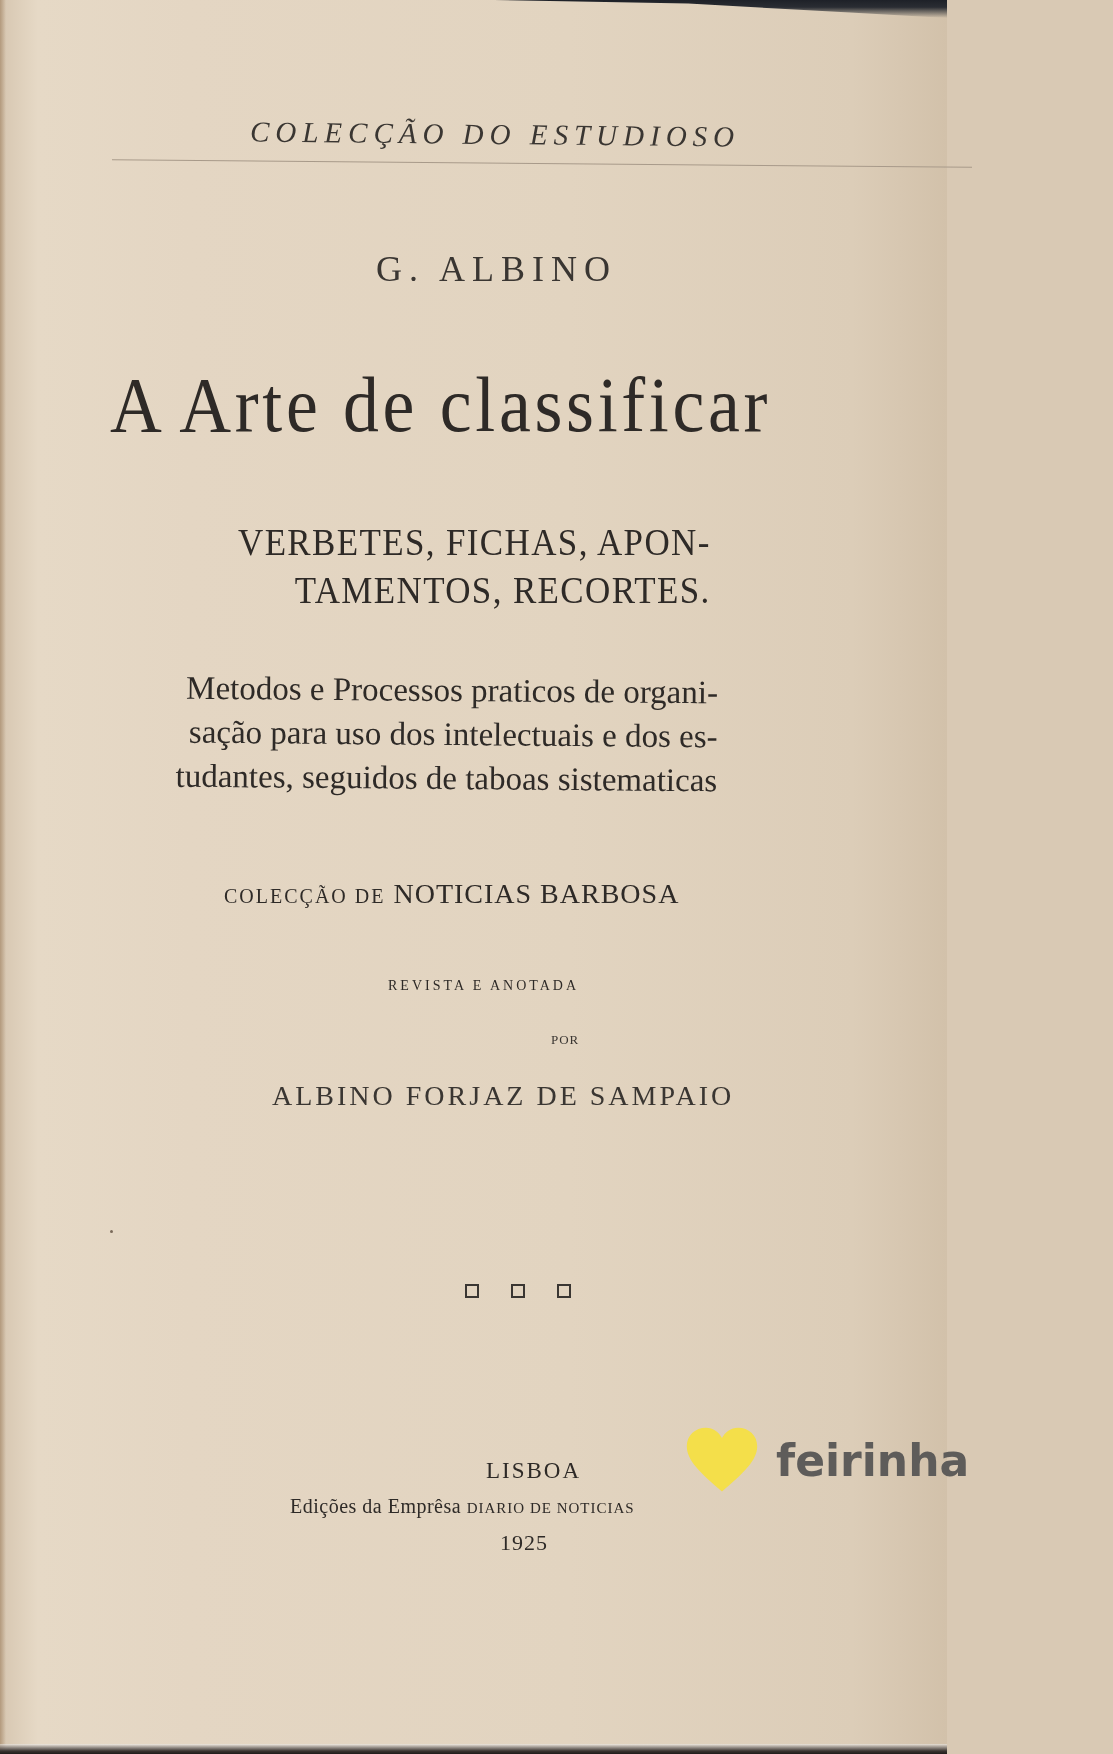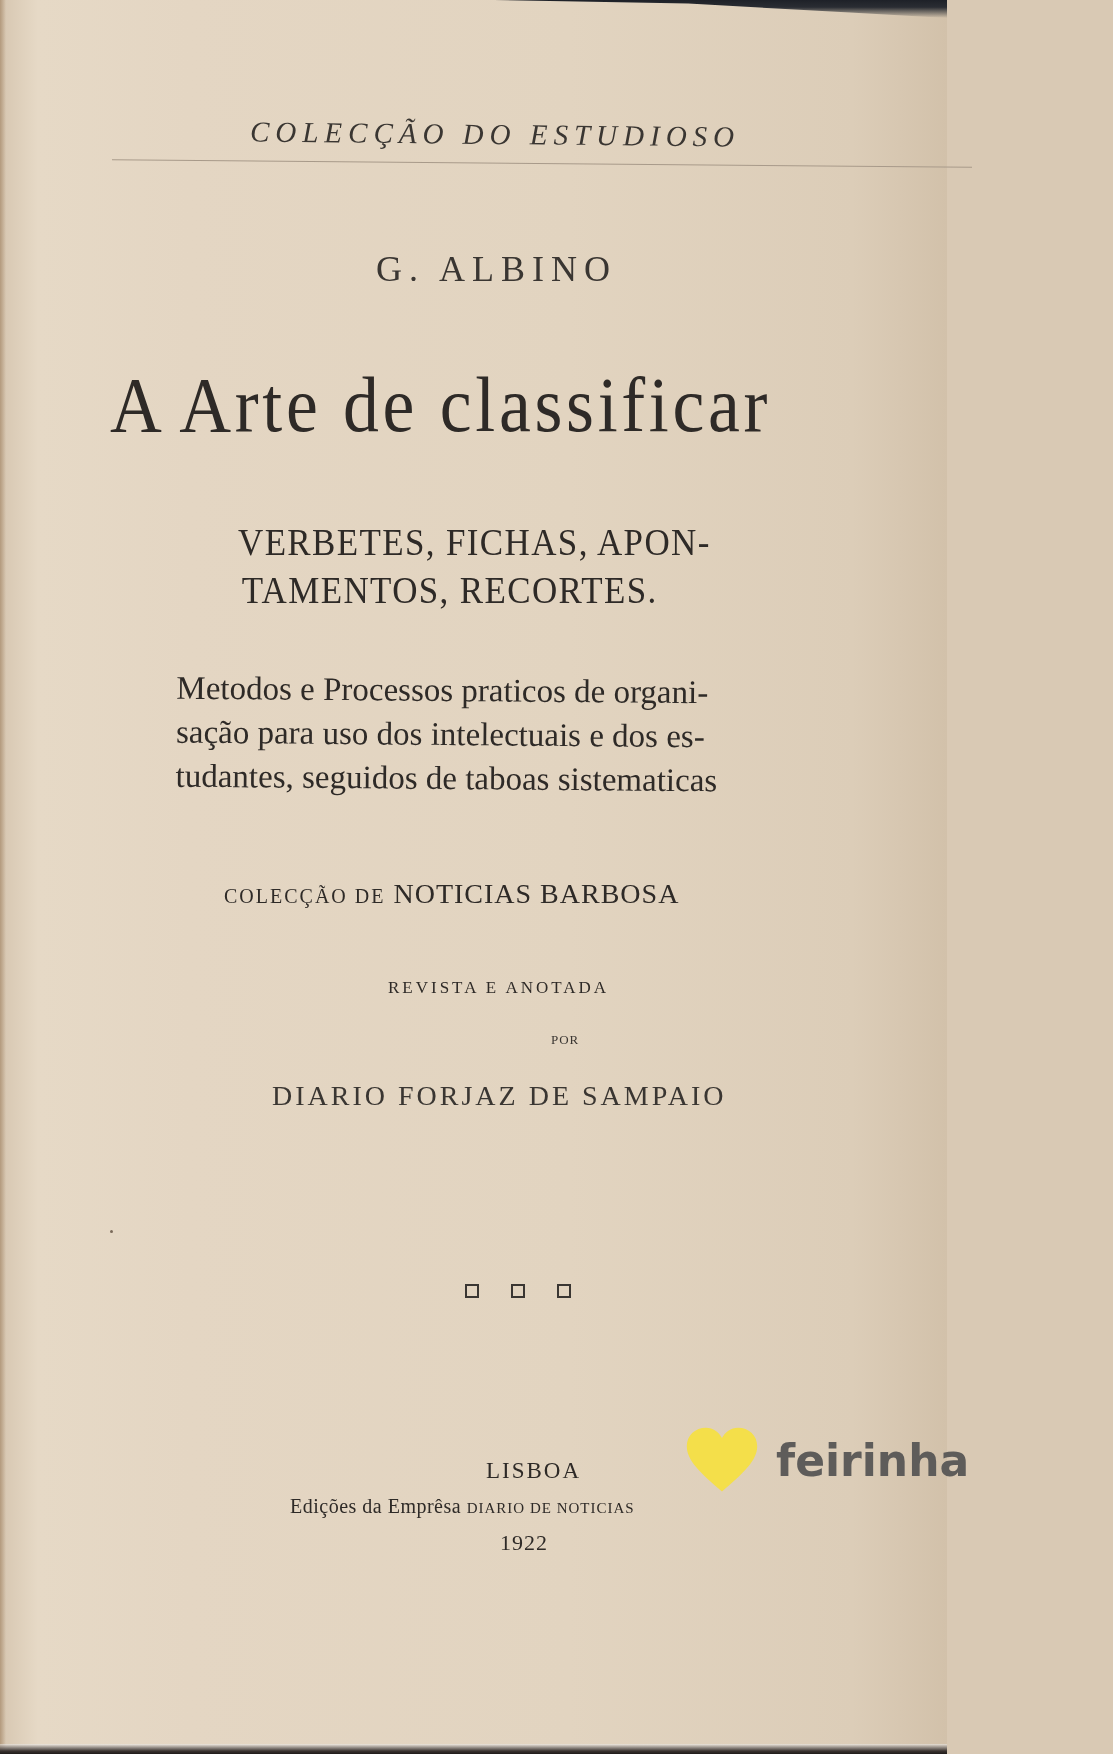--- a/index.html
+++ b/index.html
@@ -5,20 +5,21 @@
   html, body { margin: 0; padding: 0; }
   body {
     width: 1113px; height: 1754px; position: relative; overflow: hidden;
     background: #d9c9b4;
     font-family: "Liberation Serif", "DejaVu Serif", serif;
     color: #2a2622;
   }
   .page {
     position: absolute; left: 0; top: 0; width: 947px; height: 1754px;
     background: linear-gradient(90deg, #d6c6b0 0%, #e6d9c6 4%, #e4d6c3 20%, #e2d4c0 60%, #dccdb8 90%, #d2c1aa 100%);
+    text-align: right;
   }
   .top-shadow {
     position: absolute; top: 0; left: 300px; right: 0; height: 18px;
     background: linear-gradient(180deg, #1e2128 0%, #2a2d33 40%, rgba(40,40,45,0) 100%);
     clip-path: polygon(30% 0, 100% 0, 100% 100%, 85% 70%, 60% 20%);
   }
   .bottom-edge {
     position: absolute; bottom: 0; left: 0; right: 0; height: 10px;
     background: linear-gradient(180deg, rgba(255,255,255,0.5) 0%, #3a3330 70%, #1f1b19 100%);
   }
@@ -48,21 +49,21 @@
   }
   .desc {
     left: 176px; top: 668px; font-size: 33px; line-height: 44px; color: #2e2a27;
     transform: rotate(0.5deg);
   }
   .translation {
     left: 224px; top: 878px; font-size: 28px; color: #2e2a27; letter-spacing: 1px;
   }
   .translation .sc { font-size: 20px; letter-spacing: 2px; }
   .revista {
-    left: 388px; top: 978px; font-size: 17px; letter-spacing: 3px; color: #2e2a27;
+    left: 388px; top: 978px; font-size: 14px; letter-spacing: 3px; color: #2e2a27;
   }
   .por {
     left: 507px; top: 1032px; font-size: 13px; letter-spacing: 1px; color: #3a3632; margin-left: 44px;
   }
   .reviser {
     left: 272px; top: 1080px; font-size: 28px; letter-spacing: 3px; color: #3a3632;
   }
   .ornaments {
     left: 465px; top: 1284px; display: flex; gap: 32px;
   }
@@ -116,36 +117,36 @@
     <div>tudantes, seguidos de taboas sistematicas</div>
   </div>
 
   <div class="abs translation">
     <span class="sc">COLECÇÃO DE</span>
     <span>NOTICIAS BARBOSA</span>
   </div>
 
   <div class="abs revista">REVISTA E ANOTADA</div>
   <div class="abs por">POR</div>
-  <div class="abs reviser">DIARIO FORJAZ DE SAMPAIO</div>
+  <div class="abs reviser">ALBINO FORJAZ DE SAMPAIO</div>
 
   <div class="speck"></div>
 
   <div class="abs ornaments">
     <span></span>
     <span></span>
     <span></span>
   </div>
 
   <div class="abs city">LISBOA</div>
   <div class="abs publisher">
     <span>Edições da Emprêsa</span>
     <span class="sc">DIARIO DE NOTICIAS</span>
   </div>
-  <div class="abs year">1922</div>
+  <div class="abs year">1925</div>
 
   <div class="abs logo">
     <svg class="heart" viewBox="0 0 100 90">
       <path d="M50 88 C20 62 2 46 2 26 C2 11 14 1 28 1 C38 1 46 7 50 15 C54 7 62 1 72 1 C86 1 98 11 98 26 C98 46 80 62 50 88 Z" fill="#f4df4a"></path>
     </svg>
     <span class="logo-text">feirinha</span>
   </div>
 
   <div class="bottom-edge"></div>
 </div>

